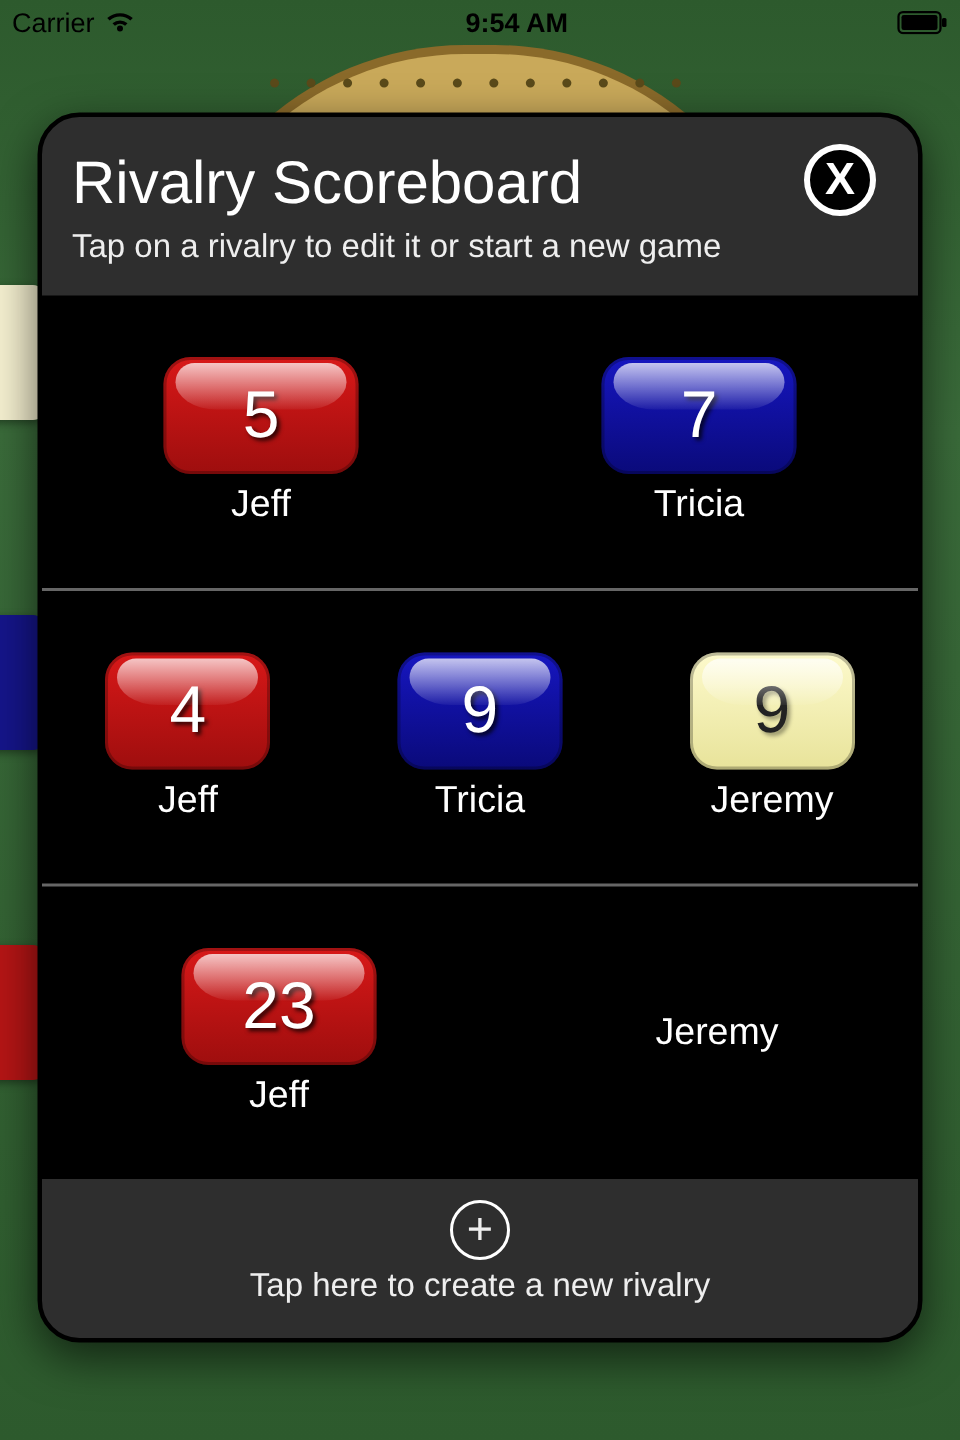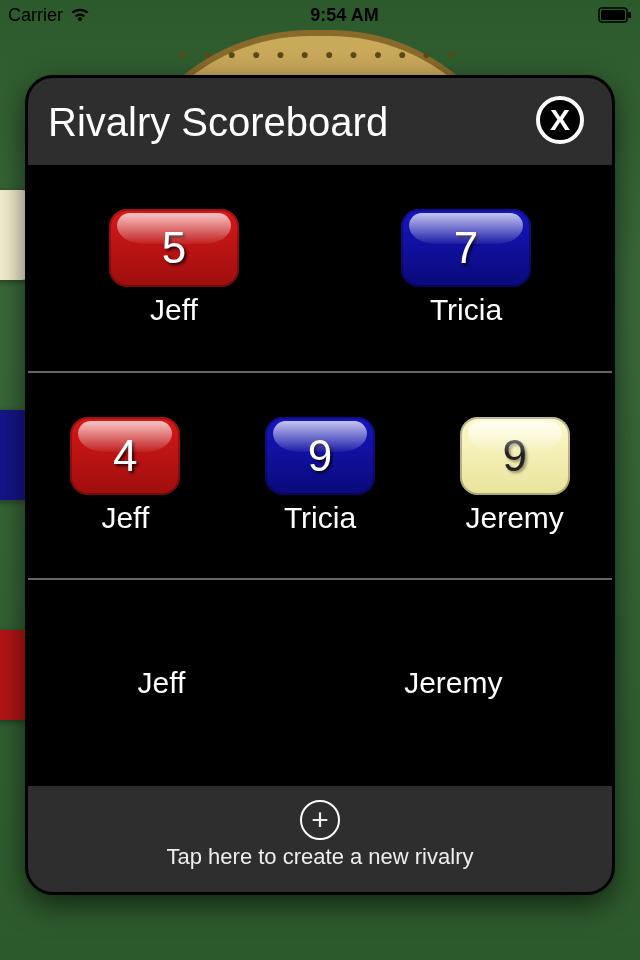--- a/index.html
+++ b/index.html
@@ -130,21 +130,21 @@
     position:absolute;
     top:4px; left:8px; right:8px;
     height: 40%;
     border-radius: 14px 14px 30px 30px / 14px 14px 20px 20px;
     background: linear-gradient(rgba(255,255,255,0.75), rgba(255,255,255,0.05));
     pointer-events:none;
   }
   .pill-red    { background: linear-gradient(#d81818, #9e0e0e); }
   .pill-blue   { background: linear-gradient(#1616c0, #0a0a7a); }
   .pill-yellow { background: linear-gradient(#fdfacc, #e8e39a); color:#222; text-shadow:2px 2px 3px rgba(0,0,0,0.4); }
-  .player-name { color:#fff; font-size: 30px; }
+  .player-name { color:#fff; font-size: 25px; }
 
   .modal-footer {
     padding: 14px 0 22px;
     text-align: center;
     color: #eee;
   }
   .add-circle {
     width: 40px; height:40px;
     border:2px solid #fff;
     border-radius:50%;
@@ -179,20 +179,21 @@
           <rect x="3" y="3" width="24" height="10" rx="1.5" fill="#000"></rect>
           <rect x="30" y="5" width="3" height="6" rx="1" fill="#000"></rect>
         </svg>
     </span>
   </div>
 </div>
 
 <div class="modal">
   <div class="modal-header">
     <div class="modal-title">Rivalry Scoreboard</div>
+    <div class="modal-sub">Tap on a rivalry to edit it or start a new game</div>
     <div class="close-btn">
       <span>X</span>
     </div>
   </div>
 
   <div class="rivalry-list">
 
     <div class="rivalry-row">
       <div class="player">
         <div class="score-pill pill-red">
@@ -224,20 +225,23 @@
       <div class="player">
         <div class="score-pill pill-yellow narrow">
             <span>9</span>
           </div>
         <div class="player-name">Jeremy</div>
       </div>
     </div>
 
     <div class="rivalry-row">
       <div class="player">
+        <div class="score-pill pill-red">
+            <span>23</span>
+          </div>
         <div class="player-name">Jeff</div>
       </div>
       <div class="player">
         <div class="player-name">Jeremy</div>
       </div>
     </div>
 
   </div>
 
   <div class="modal-footer">

